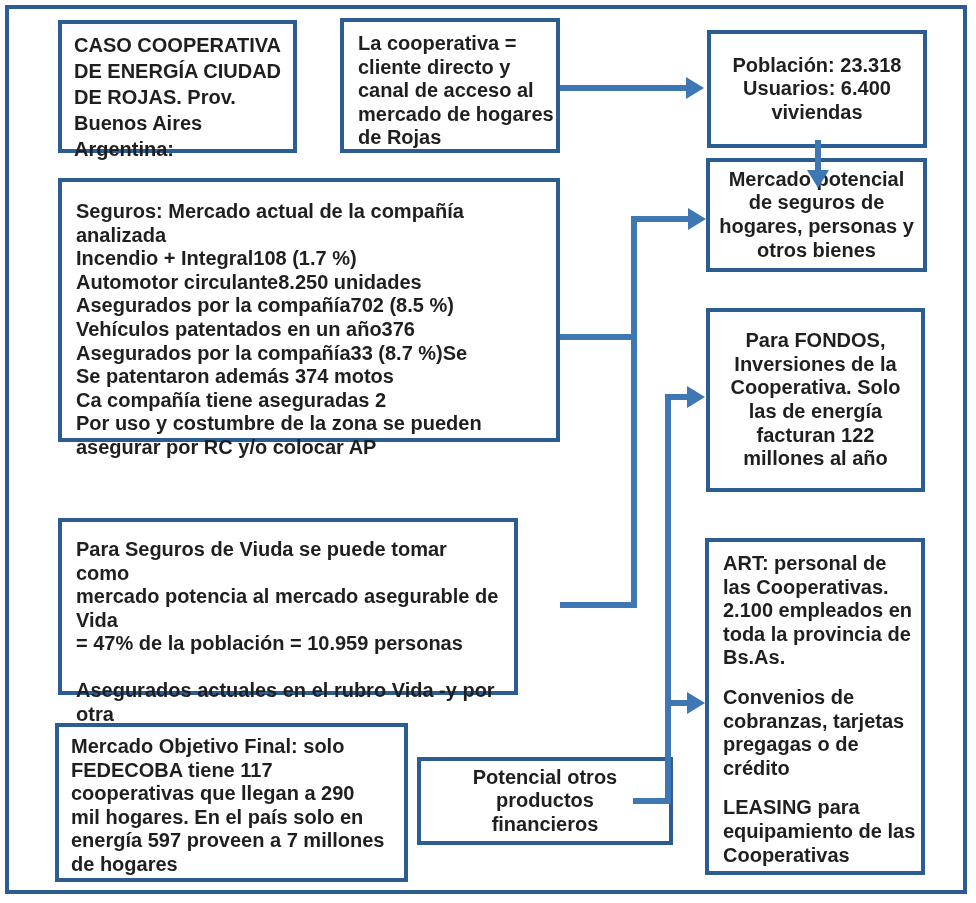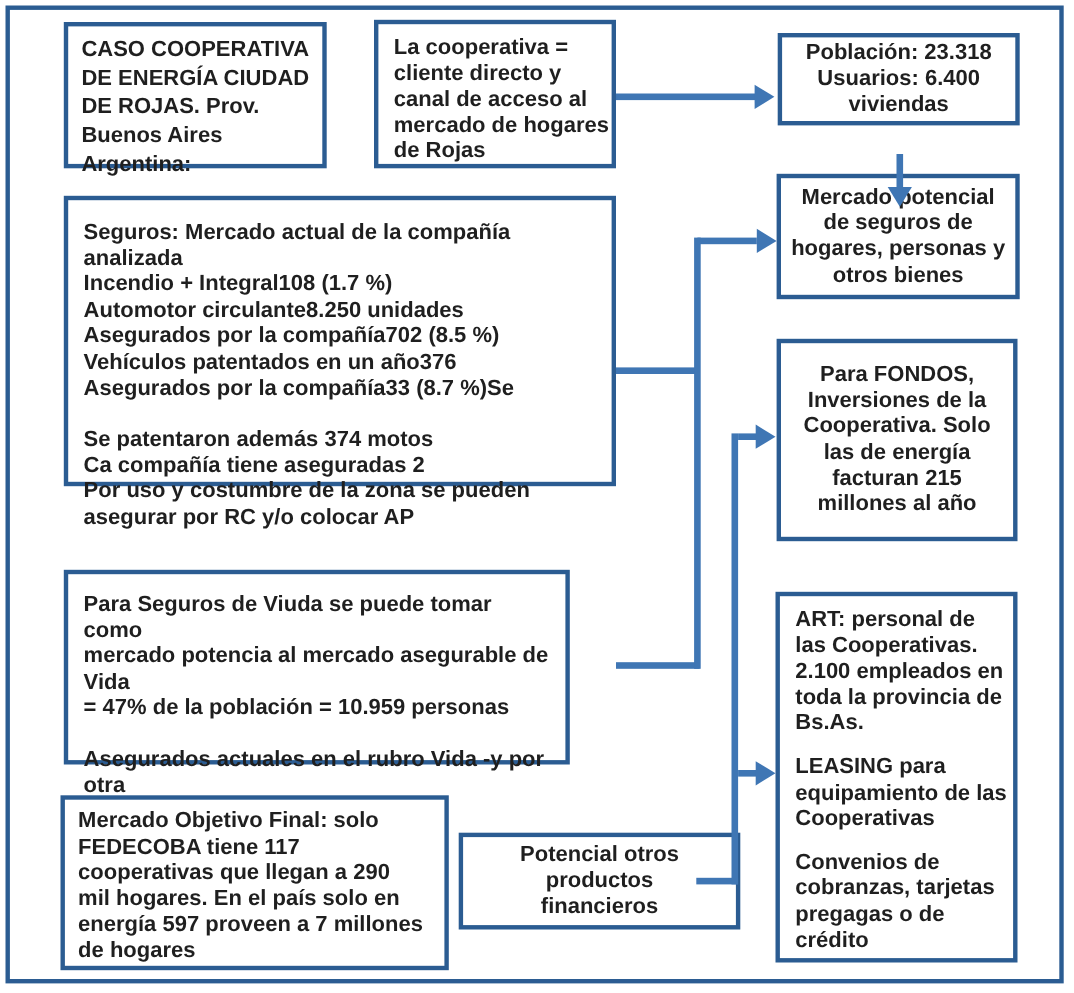--- a/index.html
+++ b/index.html
@@ -23,32 +23,32 @@
     position:absolute;box-sizing:border-box;background:var(--bg);
     border:4px solid var(--box-border);
     font-size:20px;line-height:1.18;
   }
   .txt{white-space:pre-wrap;}
   .center{display:flex;align-items:center;justify-content:center;text-align:center;}
   .center .txt{width:100%;}
   
   #box-caso{left:58px;top:20px;width:239px;height:133px;padding:8px 6px 0 12px;line-height:1.3;}
   #box-coop{left:340px;top:18px;width:220px;height:135px;padding:10px 0 0 14px;}
-  #box-poblacion{left:707px;top:30px;width:220px;height:84px;padding:0 12px;}
+  #box-poblacion{left:707px;top:30px;width:220px;height:118px;padding:0 12px;}
   #box-mpot{left:706px;top:158px;width:221px;height:114px;padding:0 2px;}
   #box-seguros{left:58px;top:178px;width:502px;height:264px;padding:18px 14px 0 14px;}
   #box-fondos{left:706px;top:308px;width:219px;height:184px;padding:0 6px;}
   #box-viuda{left:58px;top:518px;width:460px;height:177px;padding:16px 10px 0 14px;}
   #box-art{left:705px;top:538px;width:220px;height:337px;padding:10px 4px 0 14px;}
   #box-objetivo{left:55px;top:723px;width:353px;height:159px;padding:8px 6px 0 12px;}
   #box-potencial{left:417px;top:757px;width:256px;height:88px;padding:0 6px;}
   
   .srow{display:flex;justify-content:flex-start;}
   .srow .v{text-align:right;}
-  #seguros-notes{margin-top:23px;}
+  #seguros-notes{}
   
   .art-p{margin:0 0 0 0;}
   .art-p + .art-p{margin-top:16px;}
   #viuda-p2{margin-top:23px;}
   
   .seg{position:absolute;background:var(--arrow);}
   .head-right{
     position:absolute;width:0;height:0;
     border-top:11px solid transparent;border-bottom:11px solid transparent;
     border-left:18px solid var(--arrow);
@@ -120,45 +120,45 @@
 Ca compañía tiene aseguradas 2
 Por uso y costumbre de la zona se pueden
 asegurar por RC y/o colocar AP</div>
 </div>
 
 <div class="box center" id="box-fondos">
   <div class="txt">Para FONDOS,
 Inversiones de la
 Cooperativa. Solo
 las de energía
-facturan 215
+facturan 122
 millones al año</div>
 </div>
 
 <div class="box" id="box-viuda">
   <div class="txt">Para Seguros de Viuda se puede tomar como
 mercado potencia al mercado asegurable de Vida
 = 47% de la población = 10.959 personas</div>
   <div class="txt" id="viuda-p2">Asegurados actuales en el rubro Vida -y por otra
 compañía-  850 (7.7 %)-</div>
 </div>
 
 <div class="box" id="box-art">
   <div class="txt art-p">ART: personal de
 las Cooperativas.
 2.100 empleados en
 toda la provincia de
 Bs.As.</div>
-  <div class="txt art-p">LEASING para
-equipamiento de las
-Cooperativas</div>
   <div class="txt art-p">Convenios de
 cobranzas, tarjetas
 pregagas o de
 crédito</div>
+  <div class="txt art-p">LEASING para
+equipamiento de las
+Cooperativas</div>
 </div>
 
 <div class="box" id="box-objetivo">
   <div class="txt">Mercado Objetivo Final: solo
 FEDECOBA tiene 117
 cooperativas que llegan a 290
 mil hogares. En el país solo en
 energía 597 proveen a 7 millones
 de hogares</div>
 </div>

